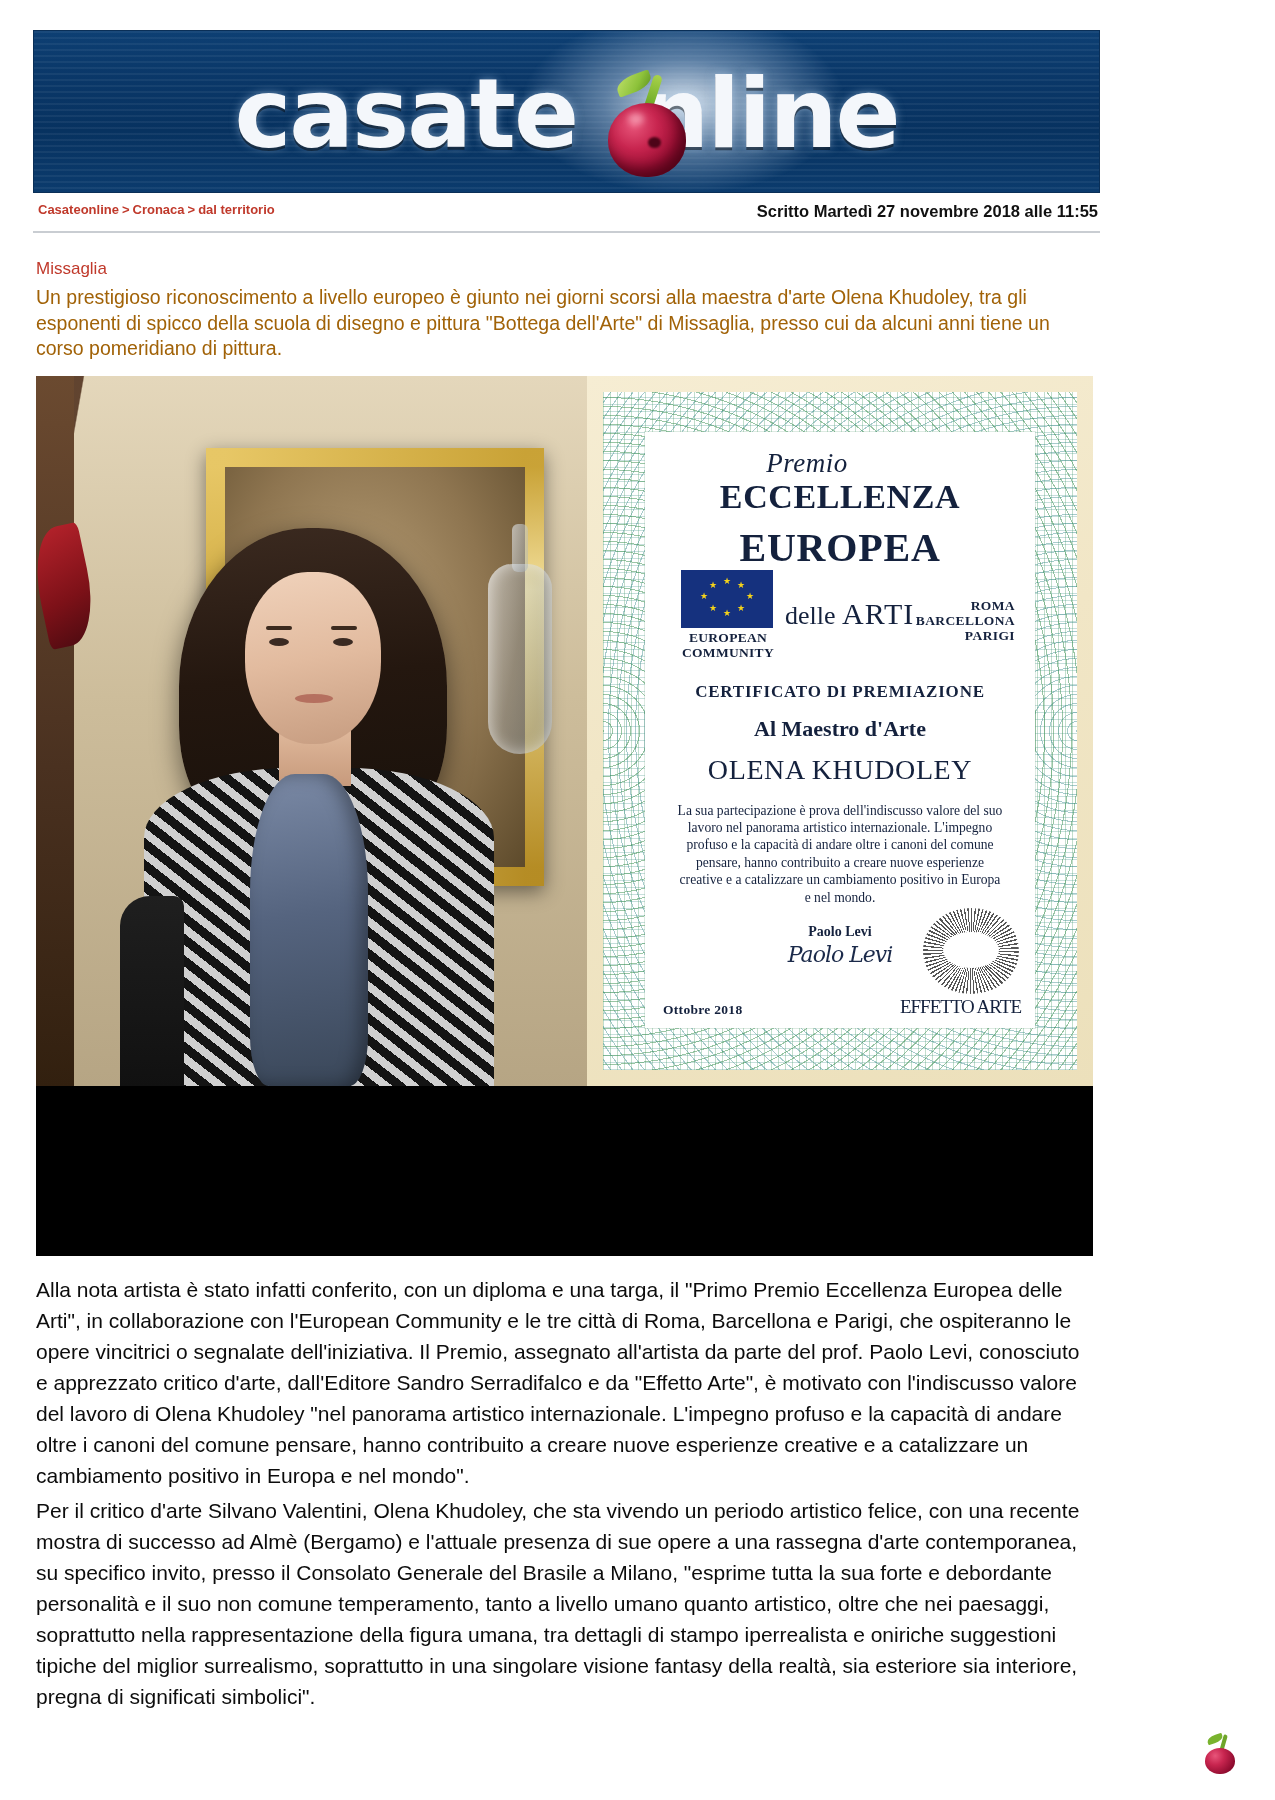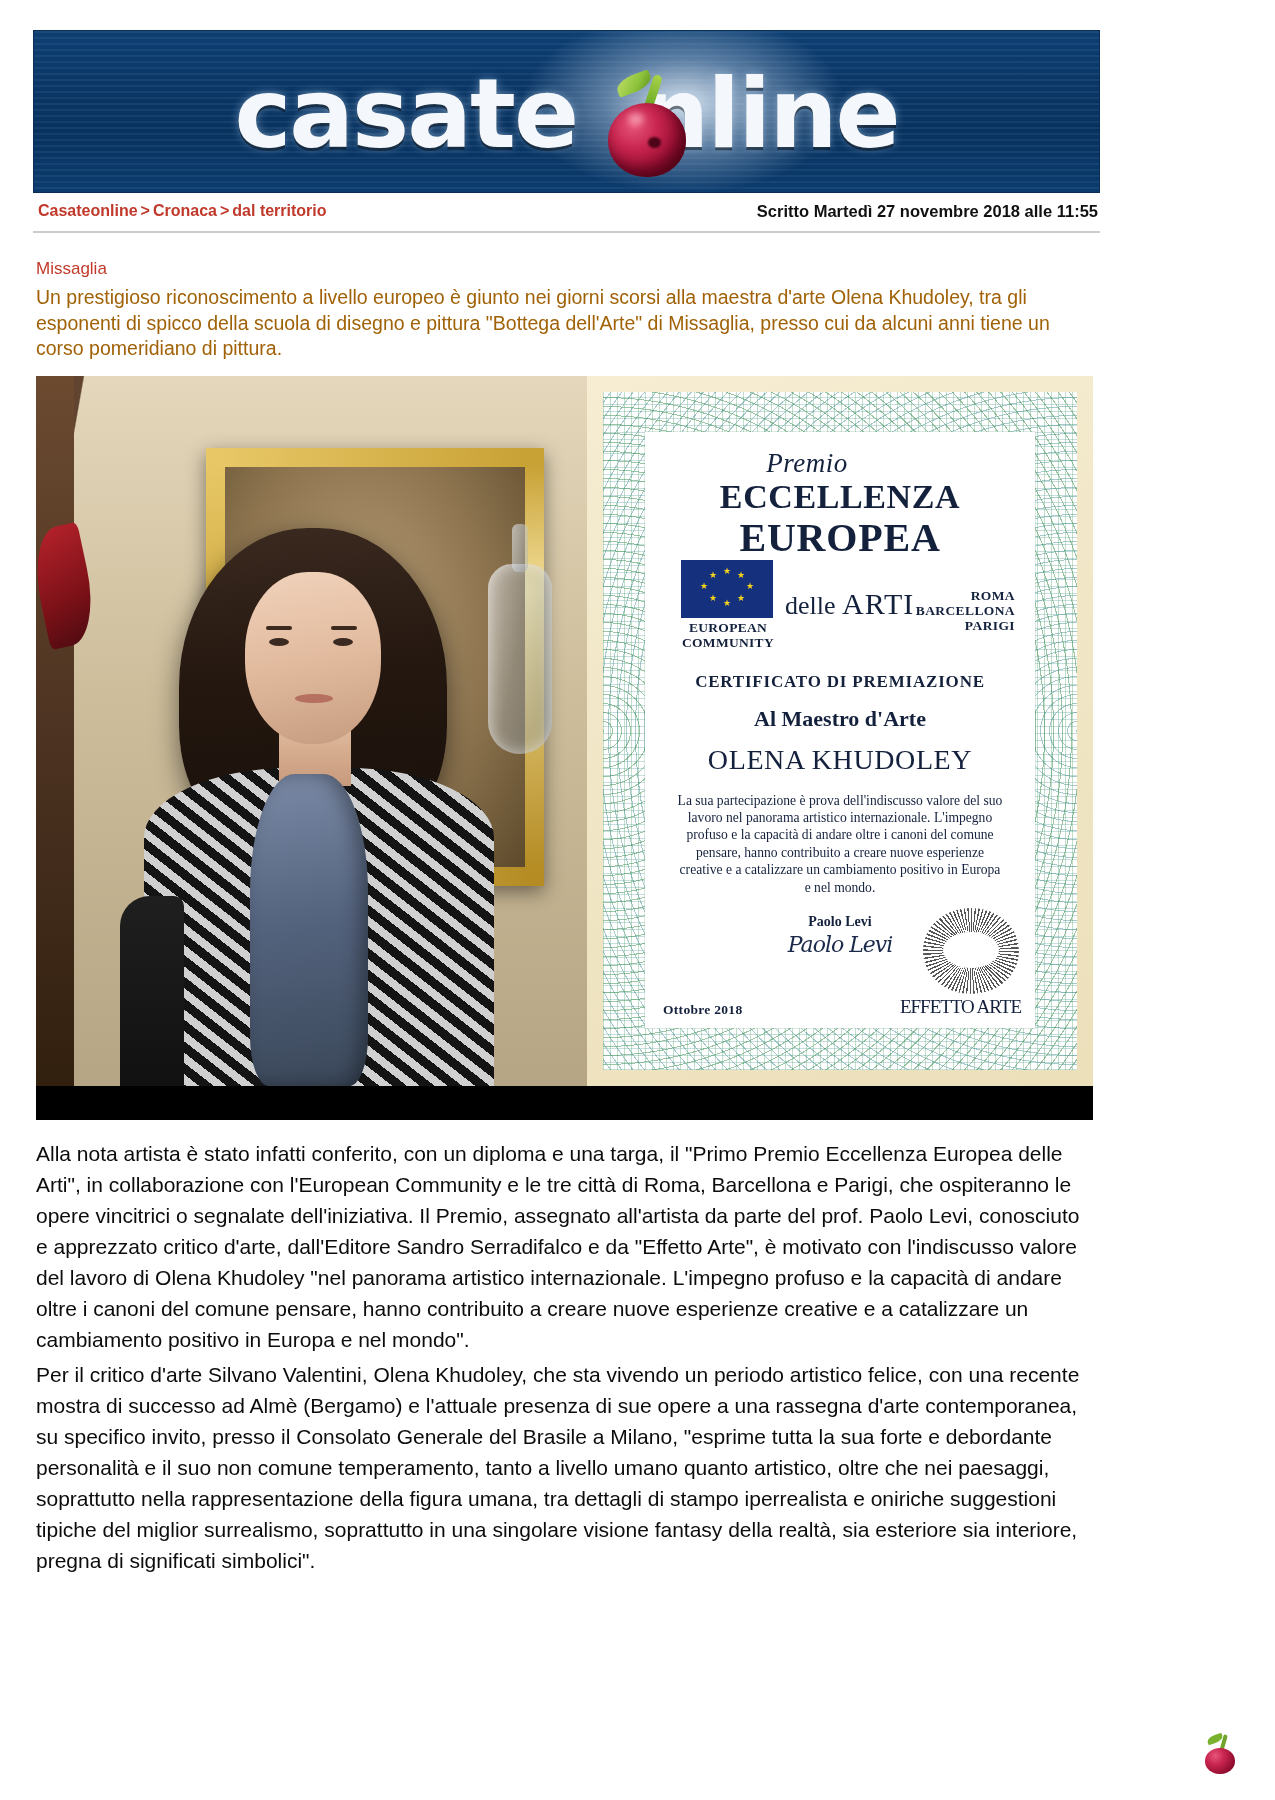--- a/index.html
+++ b/index.html
@@ -125,21 +125,21 @@
     position: relative;
     width: 1067px;
     height: 30px;
     margin-top: 8px;
     border-bottom: 2px solid #c9cdd2;
   }
   .breadcrumb {
     position: absolute;
     left: 5px;
     top: 1px;
-    font-size: 16px;
+    font-size: 13px;
     font-weight: bold;
     color: #c0392b;
     white-space: nowrap;
   }
   .breadcrumb .crumb { color: #c0392b; text-decoration: none; }
   .breadcrumb .sep { color: #c0392b; margin: 0 3px; }
   .byline {
     position: absolute;
     right: 2px;
     top: 1px;
@@ -179,21 +179,21 @@
     color: #a16207;
     text-align: left;
   }
 
   
   .media {
     position: relative;
     margin-top: 14px;
     margin-left: 3px;
     width: 1057px;
-    height: 744px;
+    height: 880px;
     display: flex;
     background: #000;
     overflow: hidden;
   }
 
   
   .photo {
     position: relative;
     width: 551px;
     height: 710px;
@@ -369,21 +369,21 @@
     line-height: 35px;
     font-weight: bold;
     letter-spacing: 0.6px;
     margin-top: 1px;
   }
   .cert .c-eur {
     font-size: 40px;
     line-height: 41px;
     font-weight: bold;
     letter-spacing: 0.8px;
-    margin-top: 3px;
+    margin-top: 13px;
   }
   .cert .c-midrow {
     position: relative;
     height: 66px;
     margin-top: 2px;
   }
   .cert .euflag {
     position: absolute;
     left: 22px; top: 0;
     width: 92px; height: 58px;

